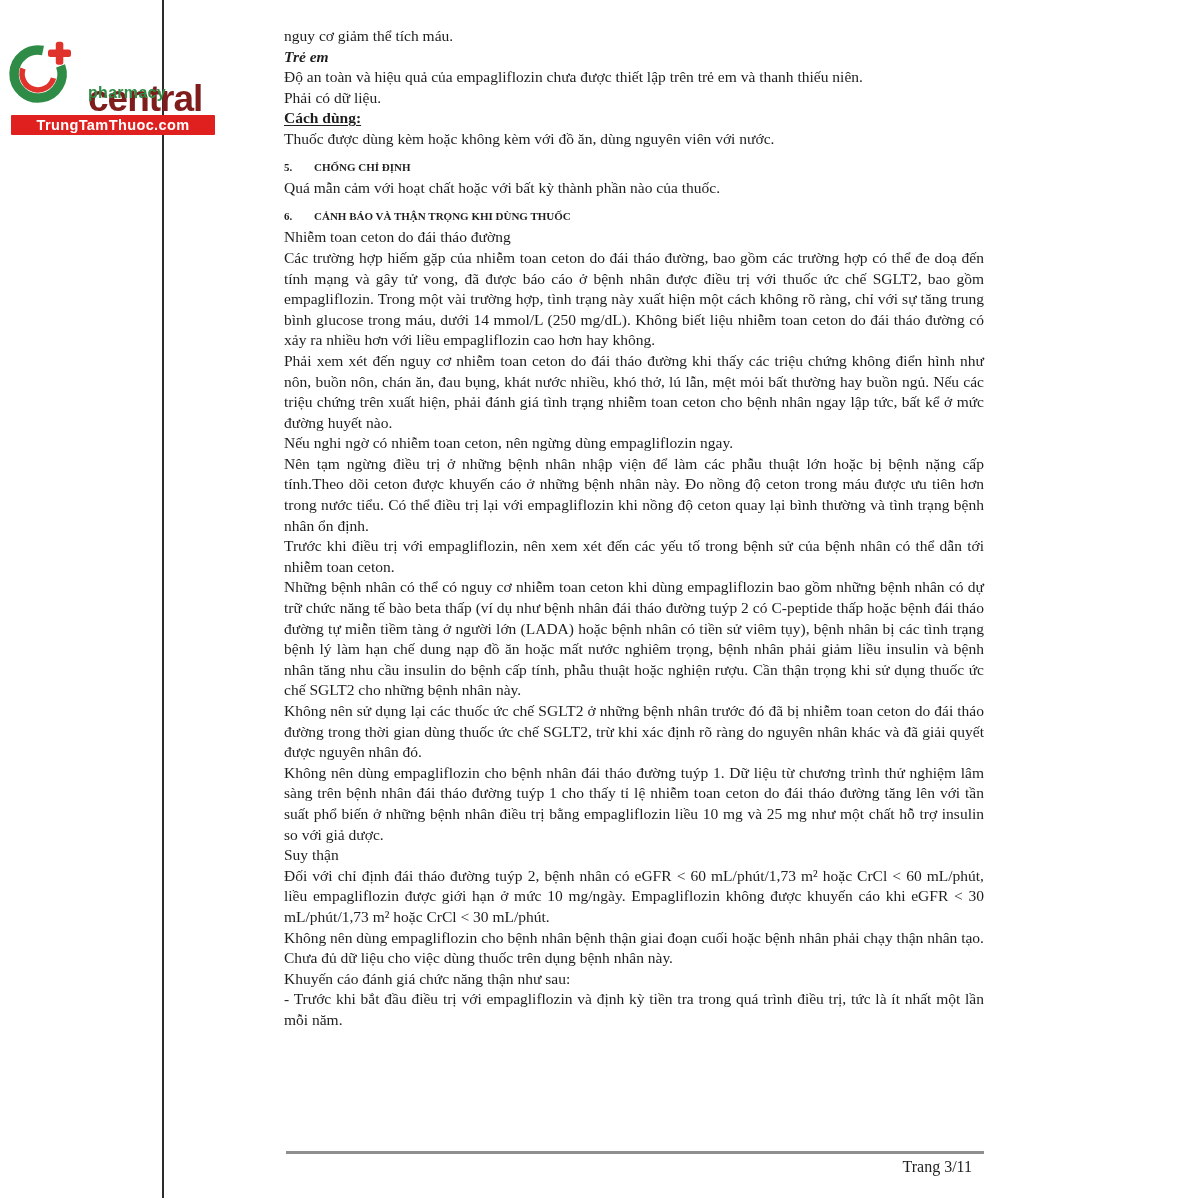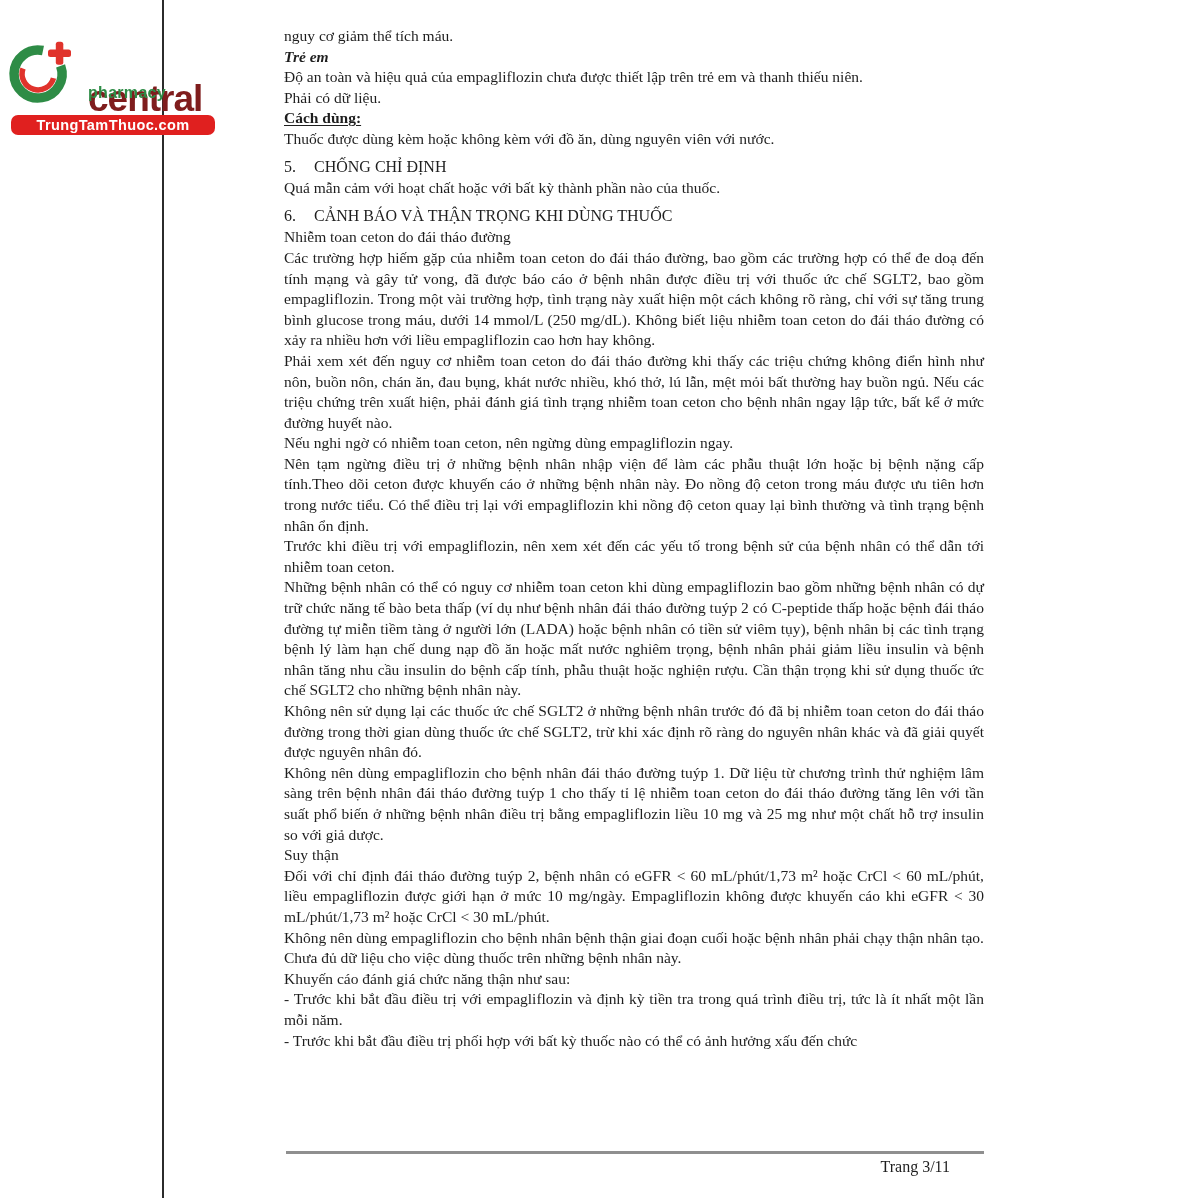--- a/index.html
+++ b/index.html
@@ -19,44 +19,44 @@
     font-family:"Liberation Sans","DejaVu Sans",sans-serif;
     font-weight:bold;font-size:37px;letter-spacing:-1px;color:#7f1d1d;margin-top:34px;
   }
   .brand-sub{
     position:absolute;left:88px;top:84px;
     font-family:"Liberation Sans","DejaVu Sans",sans-serif;
     font-weight:bold;font-size:16px;letter-spacing:.3px;color:#2e8c46;
   }
   .pill{
     position:absolute;left:11px;top:115px;width:204px;height:20px;
-    background:#e0201f;border-radius:7px;display:flex;align-items:center;justify-content:center;
+    background:#e0201f;border-radius:1px;display:flex;align-items:center;justify-content:center;
   }
   .pill span{
     font-family:"Liberation Sans","DejaVu Sans",sans-serif;
     font-weight:bold;font-size:14.5px;letter-spacing:.4px;color:#ffffff;line-height:1;
   }
 
   
   .content{
     position:absolute;left:284px;top:26px;width:700px;
     font-size:15.5px;line-height:20.6px;
   }
   .content p{margin:0;}
   .pj{text-align:justify;}
   .i{}
   .bi{font-style:italic;font-weight:bold;}
   .bu{font-weight:bold;text-decoration:underline;text-underline-offset:2px;}
-  .h{font-weight:normal;font-size:16px;margin-top:7px !important;margin-bottom:1px !important;}
+  .h{font-weight:bold;font-size:11px;margin-top:7px !important;margin-bottom:1px !important;}
   .hnum{display:inline-block;width:30px;}
 
   
   .footer-rule{position:absolute;left:286px;top:1151px;width:698px;height:3px;background:#8f8f8f;}
   .page-num{
-    position:absolute;left:278px;top:1158px;width:698px;
+    position:absolute;left:300px;top:1158px;width:698px;
     text-align:right;padding-right:26px;box-sizing:border-box;
     font-size:16px;color:#1e1e1e;
   }
 </style>
 </head>
 <body>
 
 <div class="page">
 
   <div class="vline"></div>
@@ -97,22 +97,21 @@
     <p class="pj">Các trường hợp hiếm gặp của nhiễm toan ceton do đái tháo đường, bao gồm các trường hợp có thể đe doạ đến tính mạng và gây tử vong, đã được báo cáo ở bệnh nhân được điều trị với thuốc ức chế SGLT2, bao gồm empagliflozin. Trong một vài trường hợp, tình trạng này xuất hiện một cách không rõ ràng, chỉ với sự tăng trung bình glucose trong máu, dưới 14 mmol/L (250 mg/dL). Không biết liệu nhiễm toan ceton do đái tháo đường có xảy ra nhiều hơn với liều empagliflozin cao hơn hay không.</p>
     <p class="pj">Phải xem xét đến nguy cơ nhiễm toan ceton do đái tháo đường khi thấy các triệu chứng không điển hình như nôn, buồn nôn, chán ăn, đau bụng, khát nước nhiều, khó thở, lú lẫn, mệt mỏi bất thường hay buồn ngủ. Nếu các triệu chứng trên xuất hiện, phải đánh giá tình trạng nhiễm toan ceton cho bệnh nhân ngay lập tức, bất kể ở mức đường huyết nào.</p>
     <p class="pj">Nếu nghi ngờ có nhiễm toan ceton, nên ngừng dùng empagliflozin ngay.</p>
     <p class="pj">Nên tạm ngừng điều trị ở những bệnh nhân nhập viện để làm các phẫu thuật lớn hoặc bị bệnh nặng cấp tính.Theo dõi ceton được khuyến cáo ở những bệnh nhân này. Đo nồng độ ceton trong máu được ưu tiên hơn trong nước tiểu. Có thể điều trị lại với empagliflozin khi nồng độ ceton quay lại bình thường và tình trạng bệnh nhân ổn định.</p>
     <p class="pj">Trước khi điều trị với empagliflozin, nên xem xét đến các yếu tố trong bệnh sử của bệnh nhân có thể dẫn tới nhiễm toan ceton.</p>
     <p class="pj">Những bệnh nhân có thể có nguy cơ nhiễm toan ceton khi dùng empagliflozin bao gồm những bệnh nhân có dự trữ chức năng tế bào beta thấp (ví dụ như bệnh nhân đái tháo đường tuýp 2 có C-peptide thấp hoặc bệnh đái tháo đường tự miễn tiềm tàng ở người lớn (LADA) hoặc bệnh nhân có tiền sử viêm tụy), bệnh nhân bị các tình trạng bệnh lý làm hạn chế dung nạp đồ ăn hoặc mất nước nghiêm trọng, bệnh nhân phải giảm liều insulin và bệnh nhân tăng nhu cầu insulin do bệnh cấp tính, phẫu thuật hoặc nghiện rượu. Cần thận trọng khi sử dụng thuốc ức chế SGLT2 cho những bệnh nhân này.</p>
     <p class="pj">Không nên sử dụng lại các thuốc ức chế SGLT2 ở những bệnh nhân trước đó đã bị nhiễm toan ceton do đái tháo đường trong thời gian dùng thuốc ức chế SGLT2, trừ khi xác định rõ ràng do nguyên nhân khác và đã giải quyết được nguyên nhân đó.</p>
     <p class="pj">Không nên dùng empagliflozin cho bệnh nhân đái tháo đường tuýp 1. Dữ liệu từ chương trình thử nghiệm lâm sàng trên bệnh nhân đái tháo đường tuýp 1 cho thấy tỉ lệ nhiễm toan ceton do đái tháo đường tăng lên với tần suất phổ biến ở những bệnh nhân điều trị bằng empagliflozin liều 10 mg và 25 mg như một chất hỗ trợ insulin so với giả dược.</p>
     <p class="i">Suy thận</p>
     <p class="pj">Đối với chỉ định đái tháo đường tuýp 2, bệnh nhân có eGFR &lt; 60 mL/phút/1,73 m² hoặc CrCl &lt; 60 mL/phút, liều empagliflozin được giới hạn ở mức 10 mg/ngày. Empagliflozin không được khuyến cáo khi eGFR &lt; 30 mL/phút/1,73 m² hoặc CrCl &lt; 30 mL/phút.</p>
-    <p class="pj">Không nên dùng empagliflozin cho bệnh nhân bệnh thận giai đoạn cuối hoặc bệnh nhân phải chạy thận nhân tạo. Chưa đủ dữ liệu cho việc dùng thuốc trên những bệnh nhân này.</p>
+    <p class="pj">Không nên dùng empagliflozin cho bệnh nhân bệnh thận giai đoạn cuối hoặc bệnh nhân phải chạy thận nhân tạo. Chưa đủ dữ liệu cho việc dùng thuốc trên dụng bệnh nhân này.</p>
     <p class="pj">Khuyến cáo đánh giá chức năng thận như sau:</p>
     <p class="pj">- Trước khi bắt đầu điều trị với empagliflozin và định kỳ tiền tra trong quá trình điều trị, tức là ít nhất một lần mỗi năm.</p>
-    <p class="pj">- Trước khi bắt đầu điều trị phối hợp với bất kỳ thuốc nào có thể có ảnh hưởng xấu đến chức</p>
   </div>
 
   <div class="footer-rule"></div>
   <div class="page-num">Trang 3/11</div>
 
 </div>
 
 </body></html>

